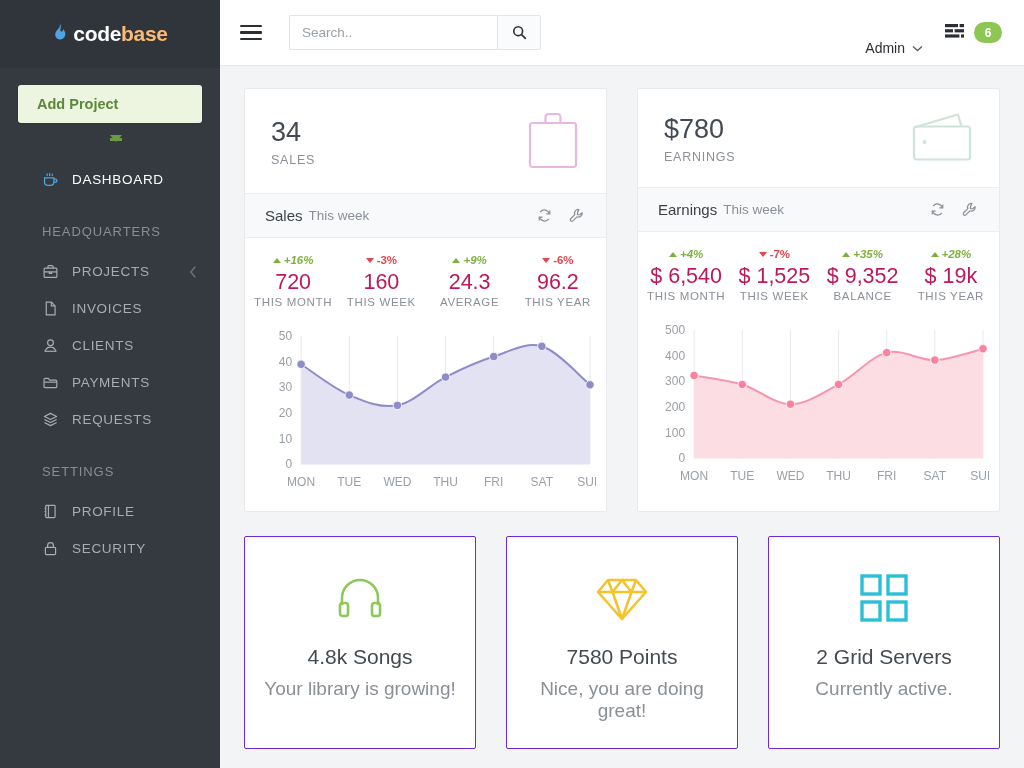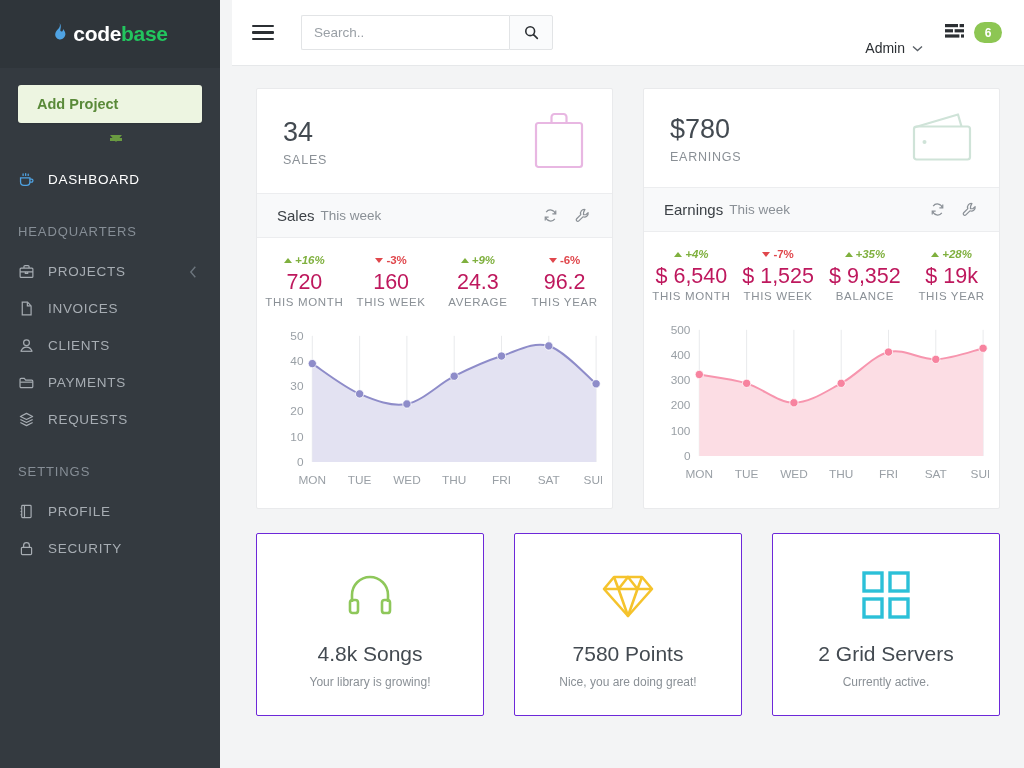--- a/index.html
+++ b/index.html
@@ -21,21 +21,21 @@
   }
   .brand {
     height: 68px;
     background: #2f353a;
     display: flex; align-items: center; justify-content: center;
     gap: 6px;
   }
   .brand-flame { display: block; }
   .brand-text { font-size: 21px; font-weight: bold; letter-spacing: -0.3px; }
   .brand-text .c1 { color: #ffffff; }
-  .brand-text .c2 { color: #22c55e; }
+  .brand-text .c2 { color: #fdba74; }
 
   .addproj-wrap { padding: 17px 18px 14px 18px; position: relative; }
   .addproj {
     display: block; width: 100%;
     background: #edf5e1;
     color: #5a8a39;
     border: none;
     border-radius: 3px;
     padding: 11px 0 11px 19px;
     text-align: left;
@@ -51,21 +51,21 @@
     border-left: 6px solid transparent;
     border-right: 6px solid transparent;
     border-top: 7px solid #6a9b41;
   }
   .addproj-caret::before {
     content: ""; position: absolute;
     left: -6px; top: -4px; width: 12px; height: 3px;
     background: #6a9b41;
   }
 
-  .nav { margin-top: 24px; }
+  .nav { margin-top: 24px; margin-left: 24px; }
   .nav-section {
     color: #868e96;
     font-size: 13px;
     letter-spacing: 0.9px;
     padding: 0 1px 0 18px;
     margin: 26px 0 14px 0;
   }
   .nav-item {
     display: flex; align-items: center;
     gap: 13px;
@@ -82,21 +82,21 @@
   .nav-item.active .ic { color: #4fa3e3; }
   .nav-item .ic svg { display: block; width: 17px; height: 17px; }
   .nav-chevron {
     position: absolute; right: 22px; top: 50%;
     transform: translateY(-50%);
     color: #6c757d;
   }
   .nav-chevron svg { display: block; width: 9px; height: 13px; }
 
   
-  .main { flex: 1; height: 768px; display: flex; flex-direction: column; overflow: hidden; padding-left: 12px; }
+  .main { flex: 1; height: 768px; display: flex; flex-direction: column; overflow: hidden; }
 
   .topbar {
     height: 66px; flex: 0 0 66px;
     background: #ffffff;
     border-bottom: 1px solid #e6e8ea;
     display: flex; align-items: center;
     padding: 0 22px 0 20px;
   }
   .hamburger {
     width: 22px; height: 22px;
@@ -215,21 +215,21 @@
   .info-card {
     background: #ffffff;
     border: 1px solid #6d28d9;
     border-radius: 2px;
     flex: 1;
     padding: 30px 10px 26px 10px;
     text-align: center;
   }
   .info-icon { height: 62px; display: flex; align-items: center; justify-content: center; }
   .info-title { font-size: 21px; color: #434a51; margin-top: 16px; }
-  .info-sub { font-size: 12px; color: #8a9096; margin-top: 9px; }
+  .info-sub { font-size: 19px; color: #8a9096; margin-top: 9px; }
 </style>
 </head>
 <body>
 
 <div class="app">
 
   <aside class="sidebar">
 
     <div class="brand">
       <span class="brand-flame">

